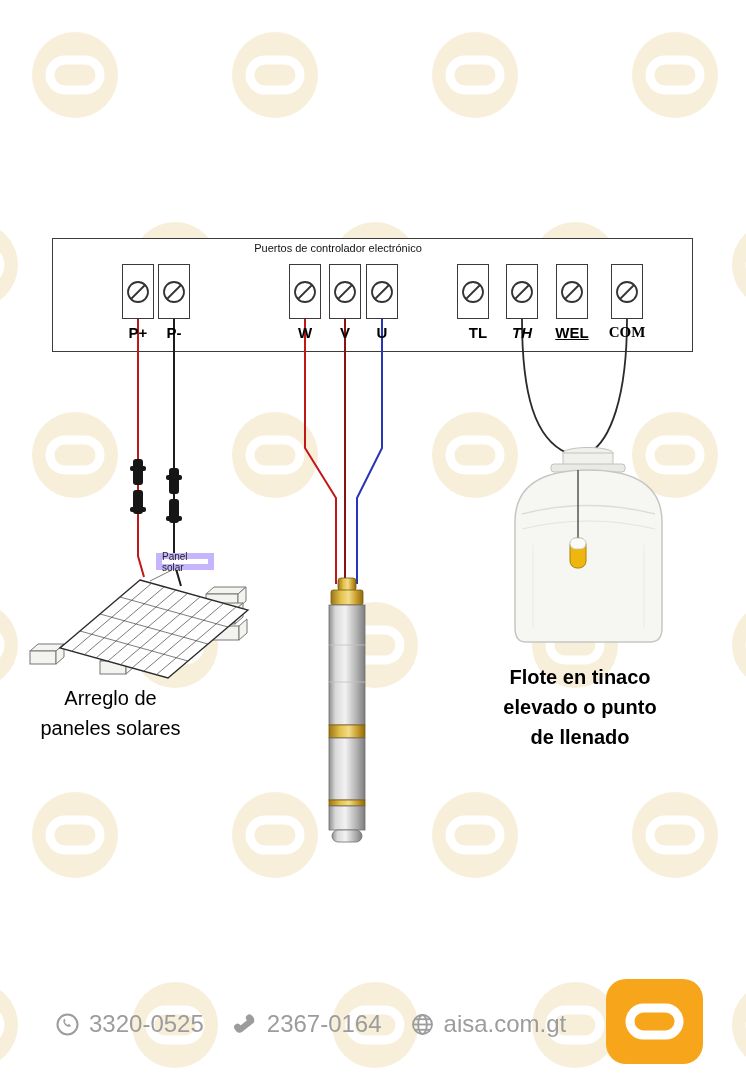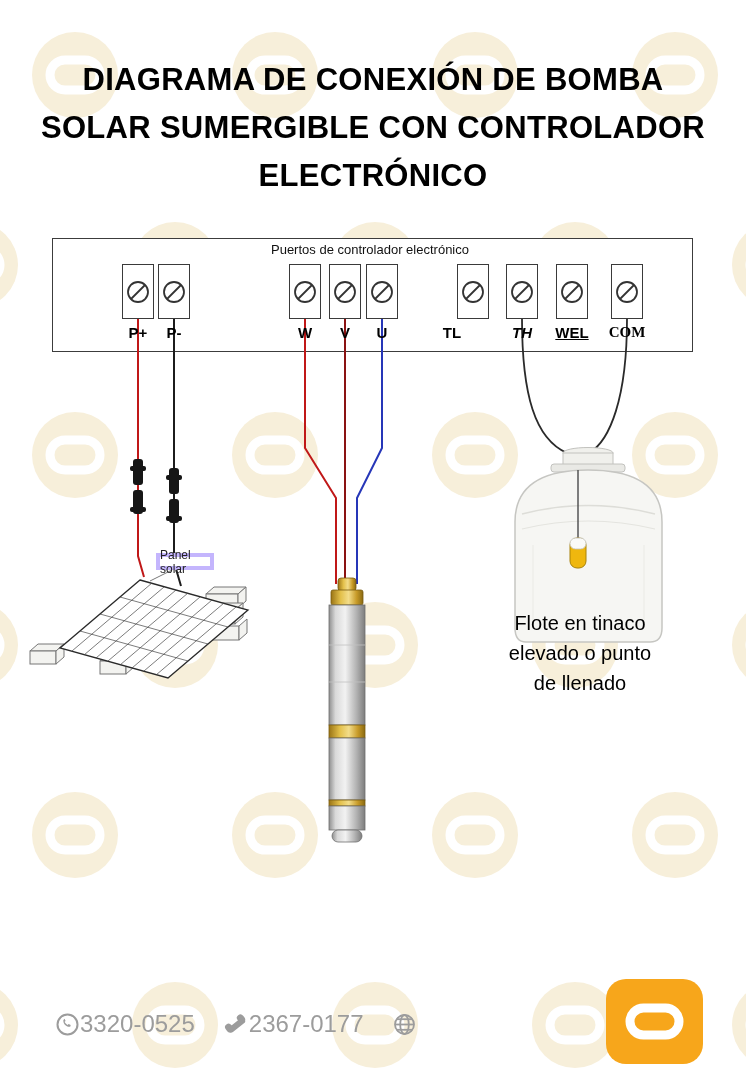--- a/index.html
+++ b/index.html
@@ -11,45 +11,45 @@
     position:absolute; left:28px; top:56px; width:690px;
     font-size:31px; line-height:48px; font-weight:bold; text-align:center;
     white-space:pre-line; color:#000; letter-spacing:.3px;
   }
   .ctrl-box {
     position:absolute; left:52px; top:238px; width:641px; height:114px;
     border:1.5px solid #3c3c3c; background:#fff;
   }
   .ctrl-label {
     position:absolute; left:52px; top:242px; width:572px; text-align:center;
-    font-size:13px; color:#111;margin-left:32px;
+    font-size:11px; color:#111;
   }
   .terminal {
     position:absolute; top:264px; width:32px; height:55px;
     border:1.5px solid #3a3a3a; background:#fff;
     display:flex; align-items:center; justify-content:center;
   }
   .t-label {
     position:absolute; top:324px; width:44px; text-align:center;
     font-weight:bold; font-size:15px; color:#000;
   }
   .caption {
     position:absolute; text-align:center; font-size:20px; line-height:30px;
     color:#000; white-space:pre-line;
   }
   .panel-tag {
     position:absolute; left:156px; top:553px; width:58px; height:17px;
-    border:4px solid #c4b5fd; background:#fff; font-size:12px; color:#222;
+    border:6px solid #c4b5fd; background:#fff; font-size:10px; color:#222;
     display:flex; align-items:center; justify-content:center;
   }
   .footer {
     position:absolute; left:55px; top:1010px; display:flex; align-items:center;
     gap:28px; color:#9c9c9c; font-size:24px;
   }
-  .f-item { display:flex; align-items:center; }
+  .f-item { display:flex; align-items:center; gap:9px; }
   .logo { position:absolute; left:606px; top:979px; }
 </style>
 </head>
 <body>
 
 <div class="page">
 
   <svg id="wm-layer" class="wm" width="746" height="1075">
     <defs>
       <g id="wm-logo">
@@ -79,23 +79,20 @@
       <use href="#wm-logo" x="275" y="835"></use>
       <use href="#wm-logo" x="475" y="835"></use>
       <use href="#wm-logo" x="675" y="835"></use>
       <use href="#wm-logo" x="-25" y="1025"></use>
       <use href="#wm-logo" x="175" y="1025"></use>
       <use href="#wm-logo" x="375" y="1025"></use>
       <use href="#wm-logo" x="575" y="1025"></use>
       <use href="#wm-logo" x="775" y="1025"></use>
     </svg>
 
-  <h1 class="title">DIAGRAMA DE CONEXIÓN DE BOMBA
-SOLAR SUMERGIBLE CON CONTROLADOR
-ELECTRÓNICO</h1>
 
   <div class="ctrl-box"></div>
   <div class="ctrl-label">Puertos de controlador electrónico</div>
 
   <svg class="diagram" width="746" height="1075">
     <defs>
       <linearGradient id="silverGrad" x1="0" y1="0" x2="1" y2="0">
         <stop offset="0" stop-color="#8f8f8f"></stop>
         <stop offset="0.18" stop-color="#d9d9d9"></stop>
         <stop offset="0.45" stop-color="#f2f2f2"></stop>
@@ -232,21 +229,21 @@
           <line x1="6" y1="20" x2="20" y2="6" stroke="#333" stroke-width="1.8"></line>
         </svg>
       </div>
       <div class="t-label" style="left: 360px;">U</div>
       <div class="terminal" style="left: 457px;">
         <svg width="26" height="26">
           <circle cx="13" cy="13" r="10" fill="#fff" stroke="#333" stroke-width="1.8"></circle>
           <line x1="6" y1="20" x2="20" y2="6" stroke="#333" stroke-width="1.8"></line>
         </svg>
       </div>
-      <div class="t-label" style="left: 430px;">TL</div>
+      <div class="t-label" style="left: 456px;">TL</div>
       <div class="terminal" style="left: 506px;">
         <svg width="26" height="26">
           <circle cx="13" cy="13" r="10" fill="#fff" stroke="#333" stroke-width="1.8"></circle>
           <line x1="6" y1="20" x2="20" y2="6" stroke="#333" stroke-width="1.8"></line>
         </svg>
       </div>
       <div class="t-label" style="left: 500px; font-style: italic;">TH</div>
       <div class="terminal" style="left: 556px;">
         <svg width="26" height="26">
           <circle cx="13" cy="13" r="10" fill="#fff" stroke="#333" stroke-width="1.8"></circle>
@@ -258,52 +255,55 @@
         <svg width="26" height="26">
           <circle cx="13" cy="13" r="10" fill="#fff" stroke="#333" stroke-width="1.8"></circle>
           <line x1="6" y1="20" x2="20" y2="6" stroke="#333" stroke-width="1.8"></line>
         </svg>
       </div>
       <div class="t-label" style="left: 605px; font-family: Liberation Serif, serif;">COM</div>
     </div>
 
   <div class="panel-tag">Panel solar</div>
 
-  <div class="caption" style="left:487px; top:608px; width:186px;">Flote en tinaco
+  <div class="caption" style="left:18px; top:683px; width:185px;">Arreglo de
+paneles solares</div>
+  <div class="caption" style="left:487px; top:662px; width:186px;font-weight:bold;">Flote en tinaco
 elevado o punto
 de llenado</div>
 
   <div class="footer">
     <div class="f-item">
       <svg width="25" height="25">
         <circle cx="12.5" cy="12.5" r="10" fill="none" stroke="#9c9c9c" stroke-width="2"></circle>
         <path d="M8.4 8c-.6 3.8 3 7.4 6.8 6.8l.5-1.9-2.1-1-1 1c-1.4-.7-2.4-1.7-3-3.1l1-.9-1-2.1z" fill="#9c9c9c"></path>
       </svg>
       <span>3320-0525</span>
     </div>
     <div class="f-item">
       <svg width="26" height="25">
         <g fill="#9c9c9c" transform="rotate(-38 13 12.5)">
           <rect x="3" y="10.5" width="20" height="6" rx="3"></rect>
           <rect x="2" y="6.5" width="7" height="9" rx="3.5"></rect>
           <rect x="17" y="6.5" width="7" height="9" rx="3.5"></rect>
         </g>
       </svg>
-      <span>2367-0177</span>
+      <span>2367-0164</span>
     </div>
     <div class="f-item">
       <svg width="25" height="25">
         <g fill="none" stroke="#9c9c9c" stroke-width="1.8">
           <circle cx="12.5" cy="12.5" r="9.5"></circle>
           <ellipse cx="12.5" cy="12.5" rx="4.3" ry="9.5"></ellipse>
           <line x1="3" y1="12.5" x2="22" y2="12.5"></line>
           <line x1="4.5" y1="7.2" x2="20.5" y2="7.2"></line>
           <line x1="4.5" y1="17.8" x2="20.5" y2="17.8"></line>
         </g>
       </svg>
+      <span>aisa.com.gt</span>
     </div>
   </div>
 
   <svg class="logo" width="97" height="85">
     <rect x="0" y="0" width="97" height="85" rx="20" fill="#f7a61b"></rect>
     <rect x="24" y="29" width="49" height="27" rx="13.5" fill="none" stroke="#ffffff" stroke-width="9"></rect>
   </svg>
 
 </div>
 

